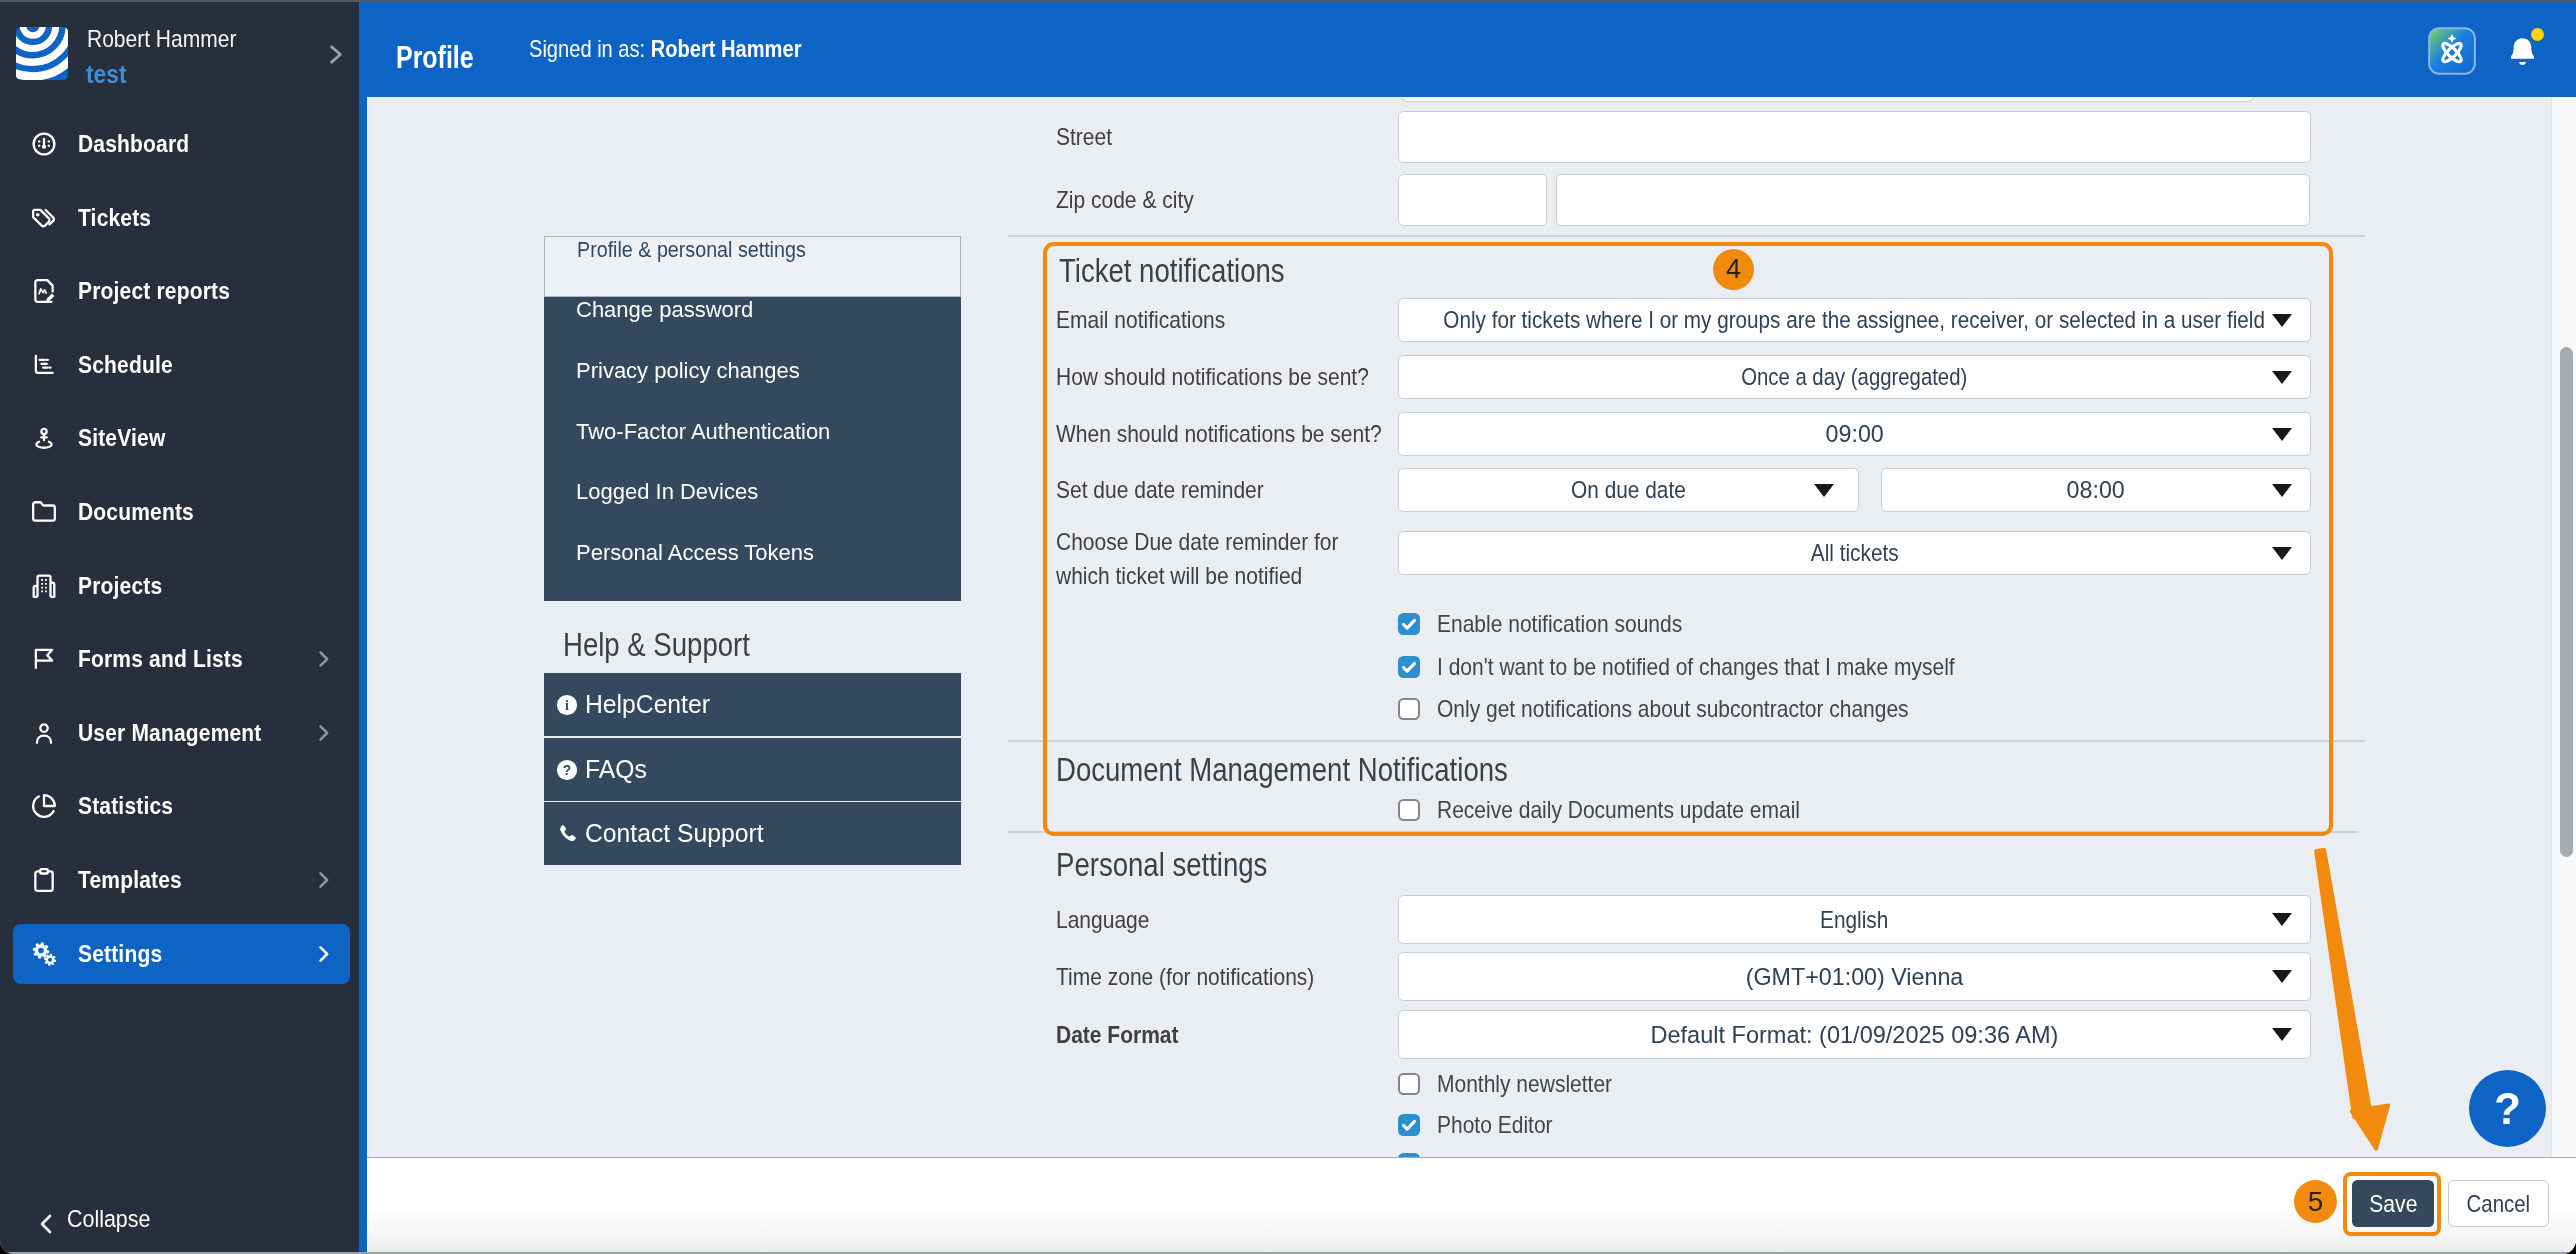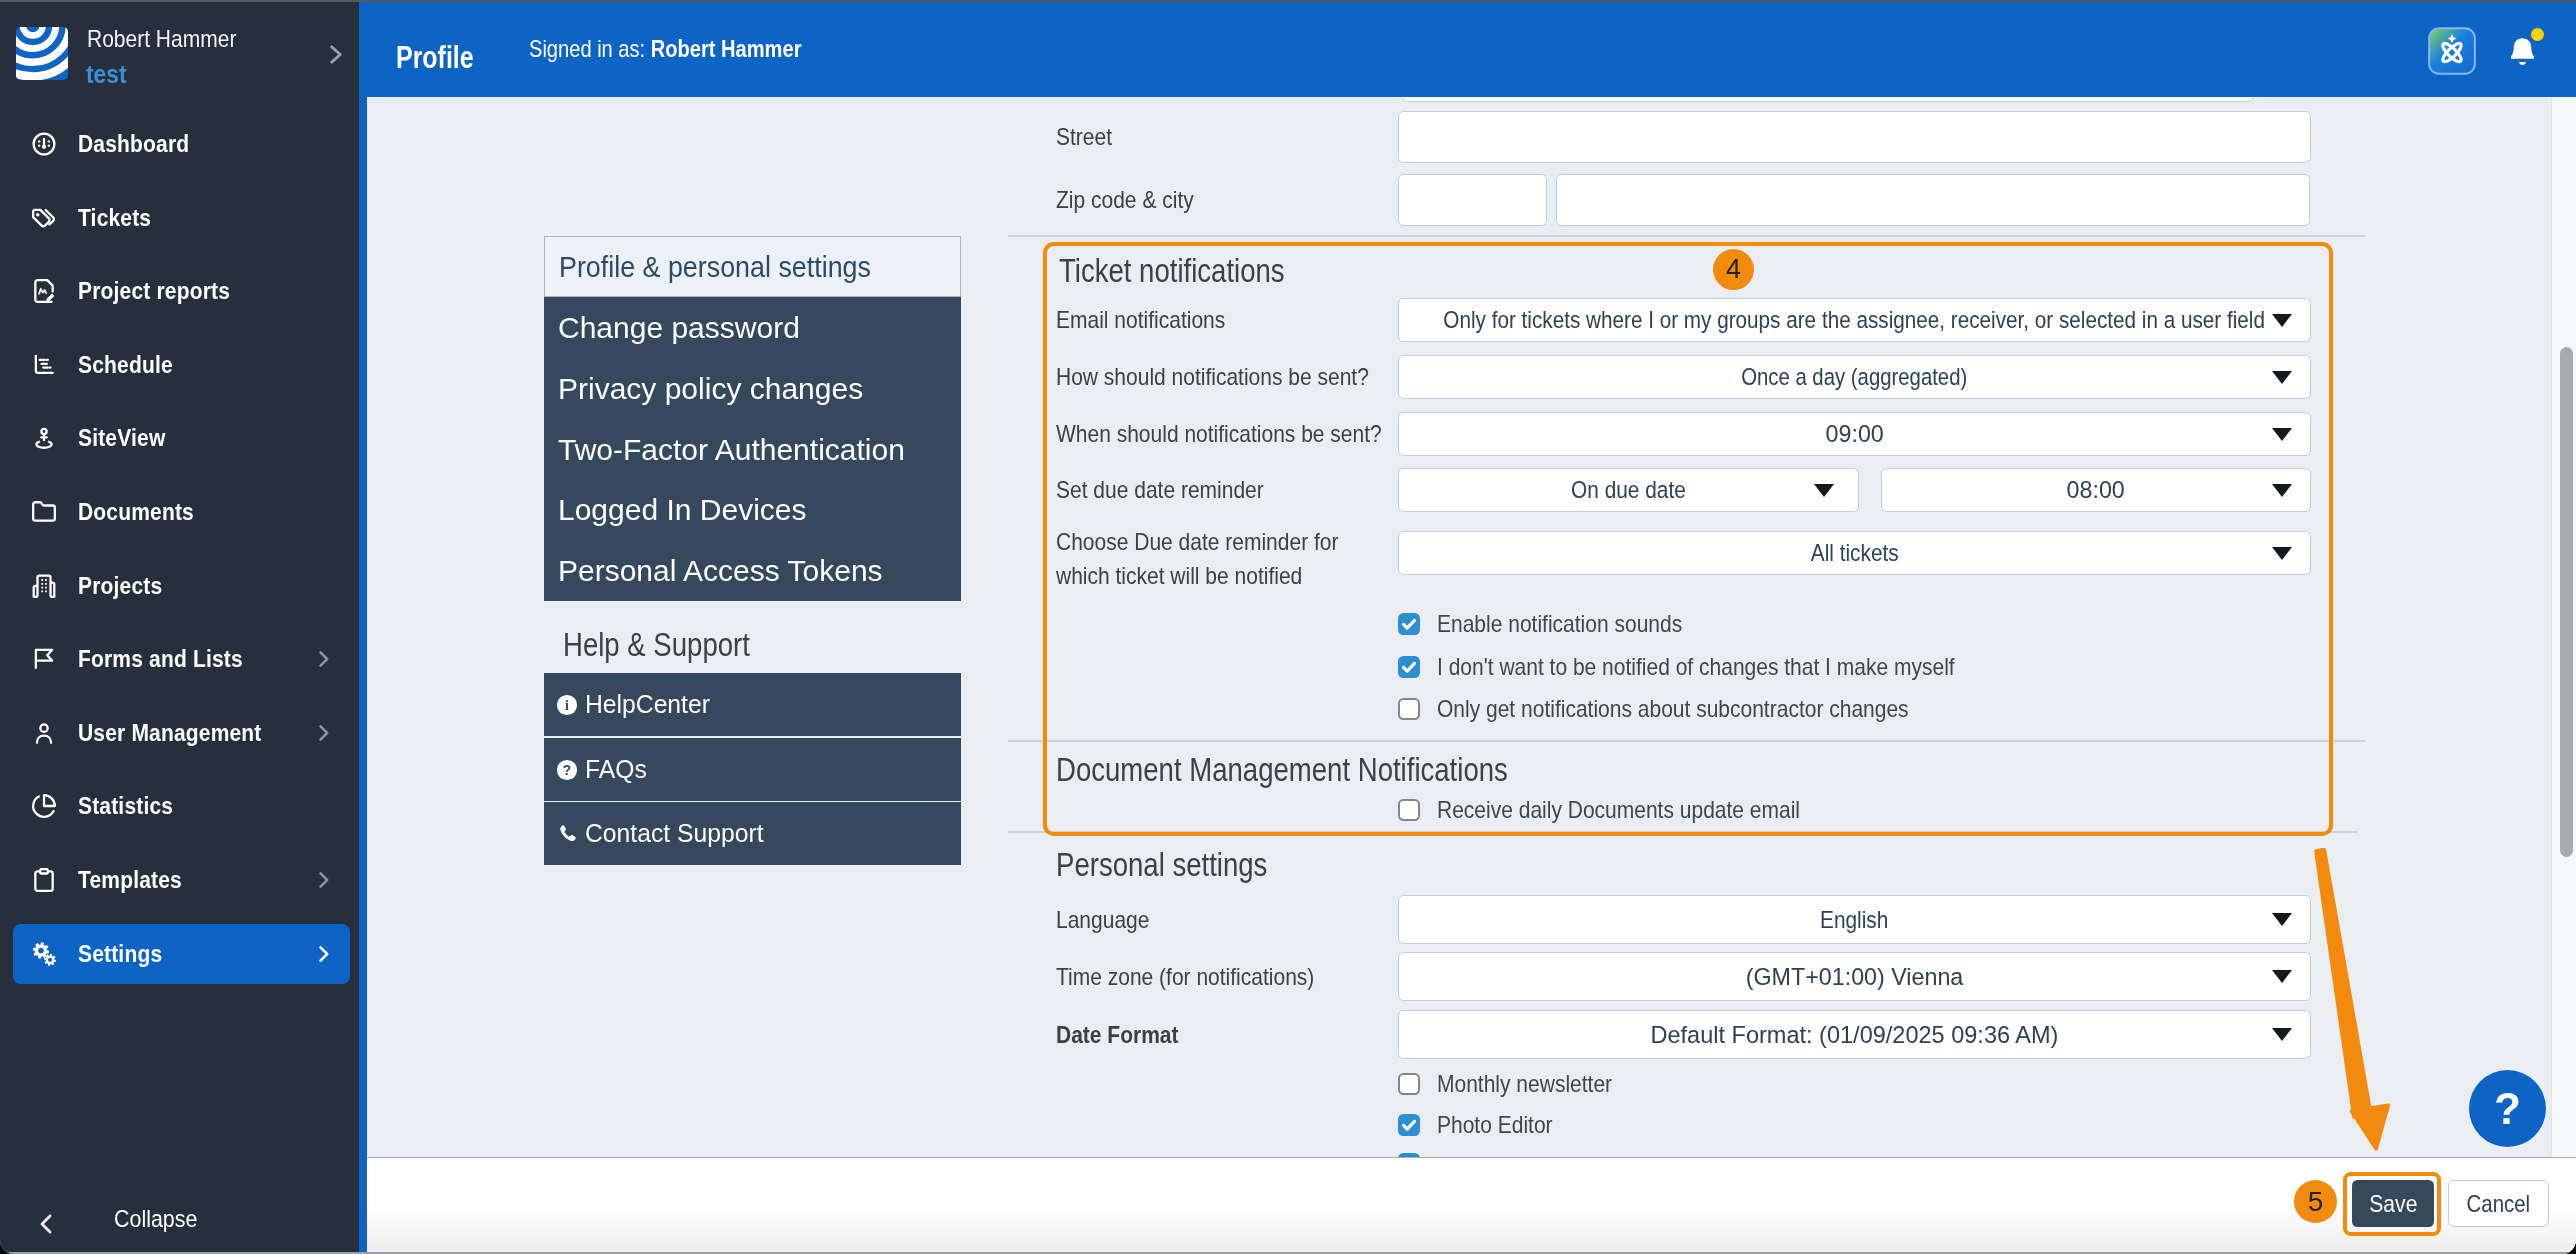--- a/index.html
+++ b/index.html
@@ -14,21 +14,21 @@
 .sideblue { position:absolute; left:359px; top:2.3px; width:7.7px; height:1252px; background:#0d64c5; z-index:20; }
 .navrow { position:absolute; left:0; width:303px; height:60px; display:flex; align-items:center; color:#fff; }
 .navrow .ic { position:absolute; left:31px; width:26px; height:26px; }
 .navrow .lbl { position:absolute; left:78px; font-size:24px; font-weight:700; letter-spacing:0.2px; }
 .navrow .chev { position:absolute; left:313px; width:20px; height:20px; }
 .navsel { position:absolute; left:13px; width:337px; height:60px; background:#0d64c5; border-radius:7.7px; }
 
 .topbar { position:absolute; left:366px; top:2.3px; width:2210px; height:95px; background:#0d64c5; z-index:10; }
 
 .mitem { position:absolute; left:544px; width:417px; height:61px; background:#34495d; color:#fff;
-  display:flex; align-items:center; padding-left:14px; font-size:30px; }
+  display:flex; padding-left:32px; font-size:22px; }
 .nx { display:inline-block; transform:scaleX(0.875); transform-origin:left center; white-space:nowrap; }
 .cx { display:inline-block; transform-origin:center; white-space:nowrap; }
 .msel { background:#edf1f6; border:1.5px solid #a7b6bf; color:#2d4a66; height:61px; }
 .hitem { position:absolute; left:544px; width:417px; height:63px; background:#34495d; color:#fff;
   display:flex; align-items:center; padding-left:12.3px; font-size:26px; }
 
 .h1 { position:absolute; font-size:33px; line-height:1; color:#3a4149; } .h1 span { display:inline-block; transform:scaleX(0.835); transform-origin:left center; white-space:nowrap; }
 .flabel { position:absolute; left:1056px; display:flex; align-items:center; font-size:24px; color:#404040; }
 .fbox { position:absolute; background:#fff; border:1.5px solid #c5ced5; border-radius:5.4px;
   display:flex; align-items:center; justify-content:center; font-size:24.5px; color:#2e4157; }
@@ -379,21 +379,21 @@
         <path d="M23.20 17.62 L22.86 19.33 L21.12 19.29 L20.70 19.93 L21.40 21.51 L19.95 22.48 L18.75 21.23 L18.00 21.38 L17.38 23.00 L15.67 22.66 L15.71 20.92 L15.07 20.50 L13.49 21.20 L12.52 19.75 L13.77 18.55 L13.62 17.80 L12.00 17.18 L12.34 15.47 L14.08 15.51 L14.50 14.87 L13.80 13.29 L15.25 12.32 L16.45 13.57 L17.20 13.42 L17.82 11.80 L19.53 12.14 L19.49 13.88 L20.13 14.30 L21.71 13.60 L22.68 15.05 L21.43 16.25 L21.58 17.00 Z M19.50 17.40 A1.9 1.9 0 1 0 15.70 17.40 A1.9 1.9 0 1 0 19.50 17.40 Z"></path>
       </svg>
       <div class="lbl"><span class="nx">Settings</span></div>
       <svg class="chev" viewBox="0 0 24 24" fill="none" stroke="#fff" stroke-width="3" stroke-linecap="round" stroke-linejoin="round">
           <polyline points="9,4 17,12 9,20"></polyline>
         </svg>
     </div>
     <svg class="abs" style="left:35px; top:1210px;" width="24" height="24" viewBox="0 0 24 24" fill="none" stroke="#fff" stroke-width="2.6" stroke-linecap="round" stroke-linejoin="round">
         <polyline points="15,4 7,12 15,20"></polyline>
       </svg>
-    <div class="abs" style="left:67px; top:1205px; font-size:24.5px; line-height:1; color:#fff;margin-left:47px;"><span class="nx">Collapse</span></div>
+    <div class="abs" style="left:67px; top:1205px; font-size:24.5px; line-height:1; color:#fff;"><span class="nx">Collapse</span></div>
   </div>
   <div class="sideblue"></div>
 
   <div class="footer" id="footer">
     <div class="ocircle" style="left:1928px; top:22px; width:43px; height:43px; font-size:28px;">5</div>
     <div class="abs" style="left:1977px; top:14px; width:98px; height:64px; border:4.6px solid #f28a0e; border-radius:7.7px;"></div>
     <div class="abs" style="left:1986px; top:22px; width:82px; height:47px; background:#34495c; border-radius:5.4px;
       display:flex; align-items:center; justify-content:center; color:#fff; font-size:24px;">
         <span class="cx" style="transform:scaleX(0.88);">Save</span>
       </div>

